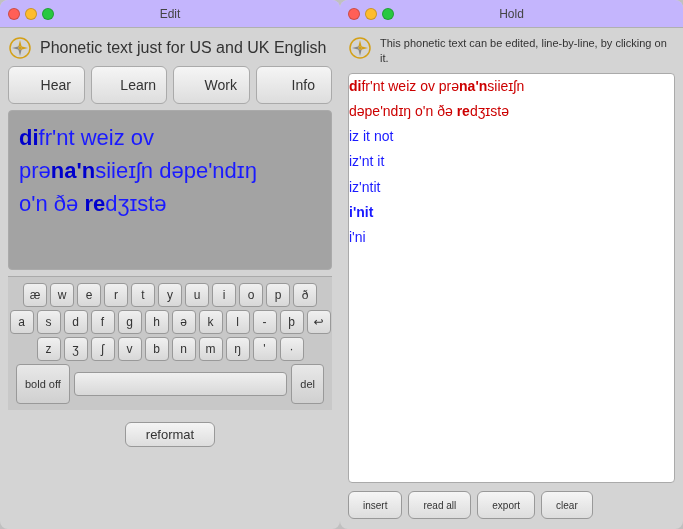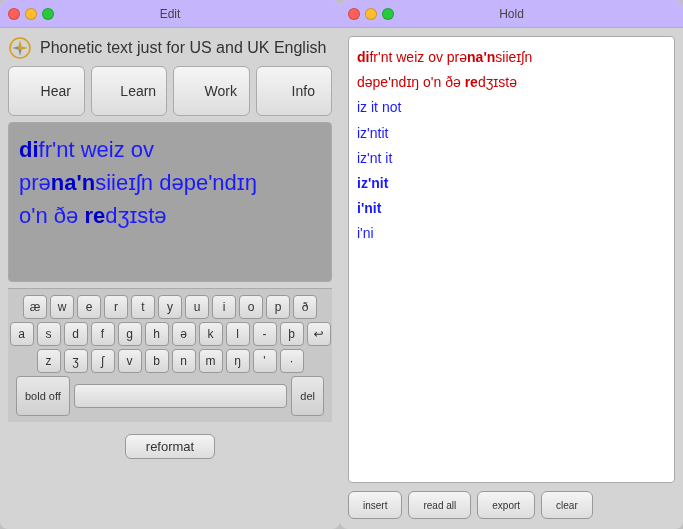--- a/index.html
+++ b/index.html
@@ -92,21 +92,21 @@
       font-weight: 500;
     }
 
     .button-row {
       display: flex;
       gap: 6px;
     }
 
     .nav-button {
       flex: 1;
-      height: 50px;
+      height: 38px;
       background: linear-gradient(to bottom, #f5f5f5, #ddd);
       border: 1px solid #aaa;
       border-radius: 6px;
       font-size: 14px;
       color: #333;
       cursor: pointer;
       display: flex;
       align-items: center;
       justify-content: center;
       font-weight: 500;
@@ -218,21 +218,20 @@
       font-size: 11px;
       color: #333;
       line-height: 1.4;
     }
 
     .right-phonetic-display {
       flex: 1;
       background: white;
       border: 1px solid #aaa;
       border-radius: 4px;
-      padding: 8px;
       font-size: 14px;
       line-height: 1.8;
       overflow-y: auto;
     }
 
     .right-bottom-row {
       display: flex;
       gap: 6px;
       justify-content: flex-start;
       padding: 2px 0;
@@ -361,35 +360,45 @@
   <div class="title-bar">
     <div class="traffic-lights">
       <div class="traffic-light tl-red"></div>
       <div class="traffic-light tl-yellow"></div>
       <div class="traffic-light tl-green"></div>
     </div>
     <span class="title-bar-text">Hold</span>
   </div>
 
   <div class="right-content">
+    <div class="right-header">
+      <svg class="compass-svg" viewBox="0 0 24 24">
+        <circle cx="12" cy="12" r="10" fill="none" stroke="#d4a017" stroke-width="1.5"></circle>
+        <polygon points="12,4 14,12 12,10 10,12" fill="#d4a017"></polygon>
+        <polygon points="12,20 14,12 12,14 10,12" fill="#888"></polygon>
+        <polygon points="4,12 12,10 10,12 12,14" fill="#888"></polygon>
+        <polygon points="20,12 12,10 14,12 12,14" fill="#d4a017"></polygon>
+        <circle cx="12" cy="12" r="1.5" fill="#d4a017"></circle>
+      </svg>
+      <span class="right-header-text">This phonetic text can be edited, line-by-line, by clicking on it.</span>
+    </div>
 
     <div class="right-phonetic-display">
 
       <div style="color:#cc0000;">
         <span style="font-weight:900;">di</span><span>fr'nt weiz ov prə</span><span style="font-weight:900;">na'n</span><span>siieɪʃn</span>
       </div>
 
       <div style="color:#cc0000;">
         <span>dəpe'ndɪŋ o'n ðə </span><span style="font-weight:900;">re</span><span>dʒɪstə</span>
       </div>
 
       <div style="color:#1a1aff;">iz it not</div>
+      <div style="color:#1a1aff;">iz'nt  it</div>
       <div style="color:#1a1aff;">iz'ntit</div>
-      <div style="color:#1a1aff;">iz'nt  it</div>
-      <div style="color:#1a1aff; font-weight:700;">iz'nit</div>
       <div style="color:#1a1aff; font-weight:700;">i'nit</div>
       <div style="color:#1a1aff; font-weight:400;">i'ni</div>
     </div>
 
     <div class="right-bottom-row">
       <button class="action-btn">insert</button>
       <button class="action-btn">read all</button>
       <button class="action-btn">export</button>
       <button class="action-btn">clear</button>
     </div>

